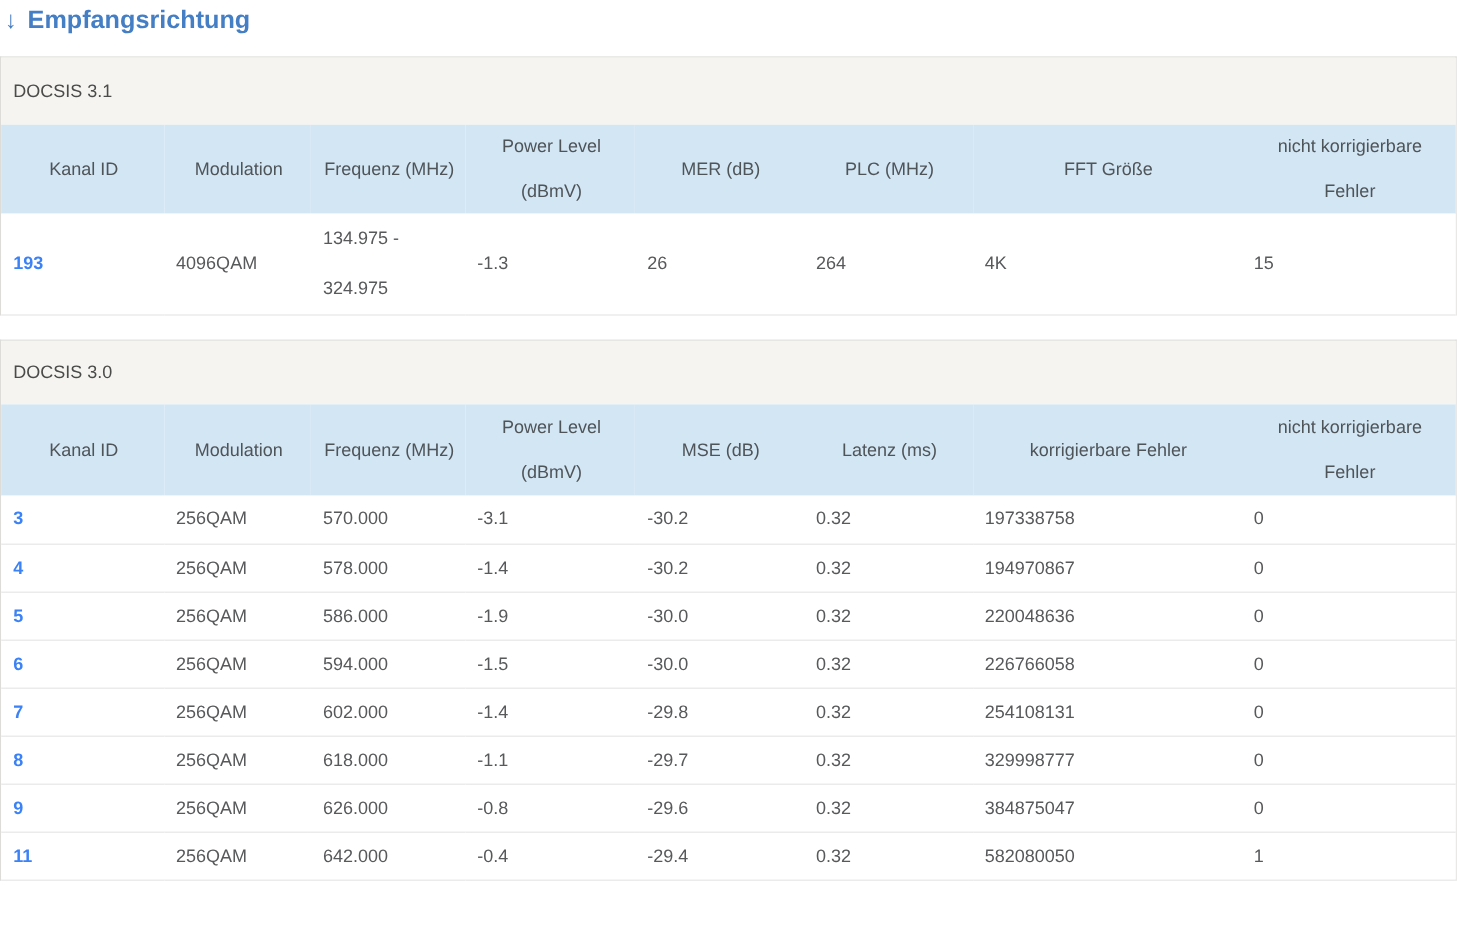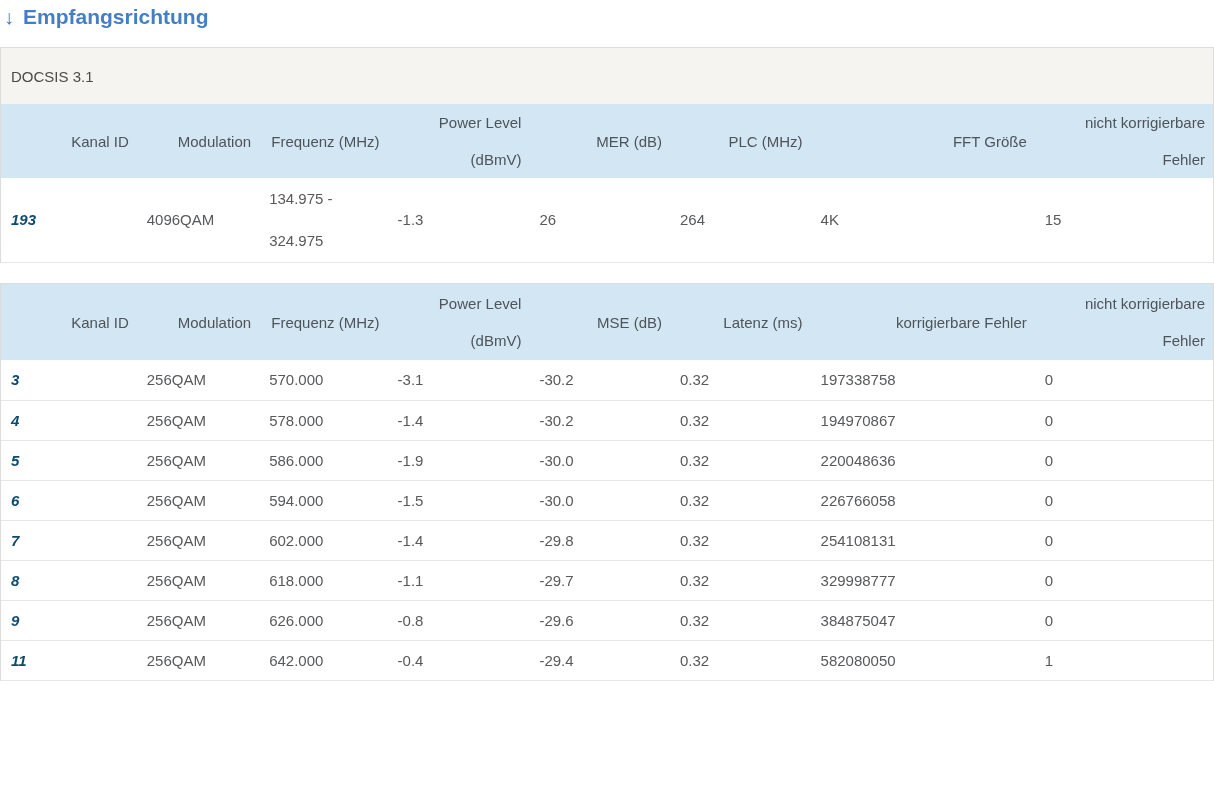--- a/index.html
+++ b/index.html
@@ -50,41 +50,40 @@
   table.tbl {
     width: 100%;
     border-collapse: collapse;
     table-layout: fixed;
     font-size: 15px;
   }
   table.tbl th {
     background: #d3e6f4;
     font-weight: 400;
     color: #4f5458;
-    text-align: right;
+    text-align: center;
     padding: 0 8px 0 10px;
     line-height: 37px;
     vertical-align: middle;
   }
   .tbl-1 th { height: 72px; }
   .tbl-2 th { height: 76px; }
 
   table.tbl td {
     padding: 0 8px 0 10px;
     vertical-align: middle;
     border-bottom: 1px solid #e7e7e6;
     color: #58595b;
     background: #ffffff;
   }
   .tbl-1 td { height: 72px; line-height: 42px; }
   .tbl-2 td { height: 40px; line-height: 17px; }
   table.tbl td:first-child {
     font-weight: 700;
-    color: #0c4a6e;
-    font-style: italic;
+    color: #3b82f6;
   }
 </style>
 </head>
 <body>
 
 <div class="page">
 
   <div class="page-title-row">
     <a class="page-title">
       <span class="arrow">↓</span>
@@ -126,20 +125,21 @@
             <td>26</td>
             <td>264</td>
             <td>4K</td>
             <td>15</td>
           </tr>
         </tbody>
     </table>
   </section>
 
   <section class="card card-2">
+    <div class="section-header sh-2">DOCSIS 3.0</div>
     <table class="tbl tbl-2">
       <colgroup>
         <col style="width:11.2%">
           <col style="width:10.1%">
           <col style="width:10.6%">
           <col style="width:11.7%">
         <col style="width:11.6%">
           <col style="width:11.6%">
           <col style="width:18.5%">
           <col style="width:14.7%">

